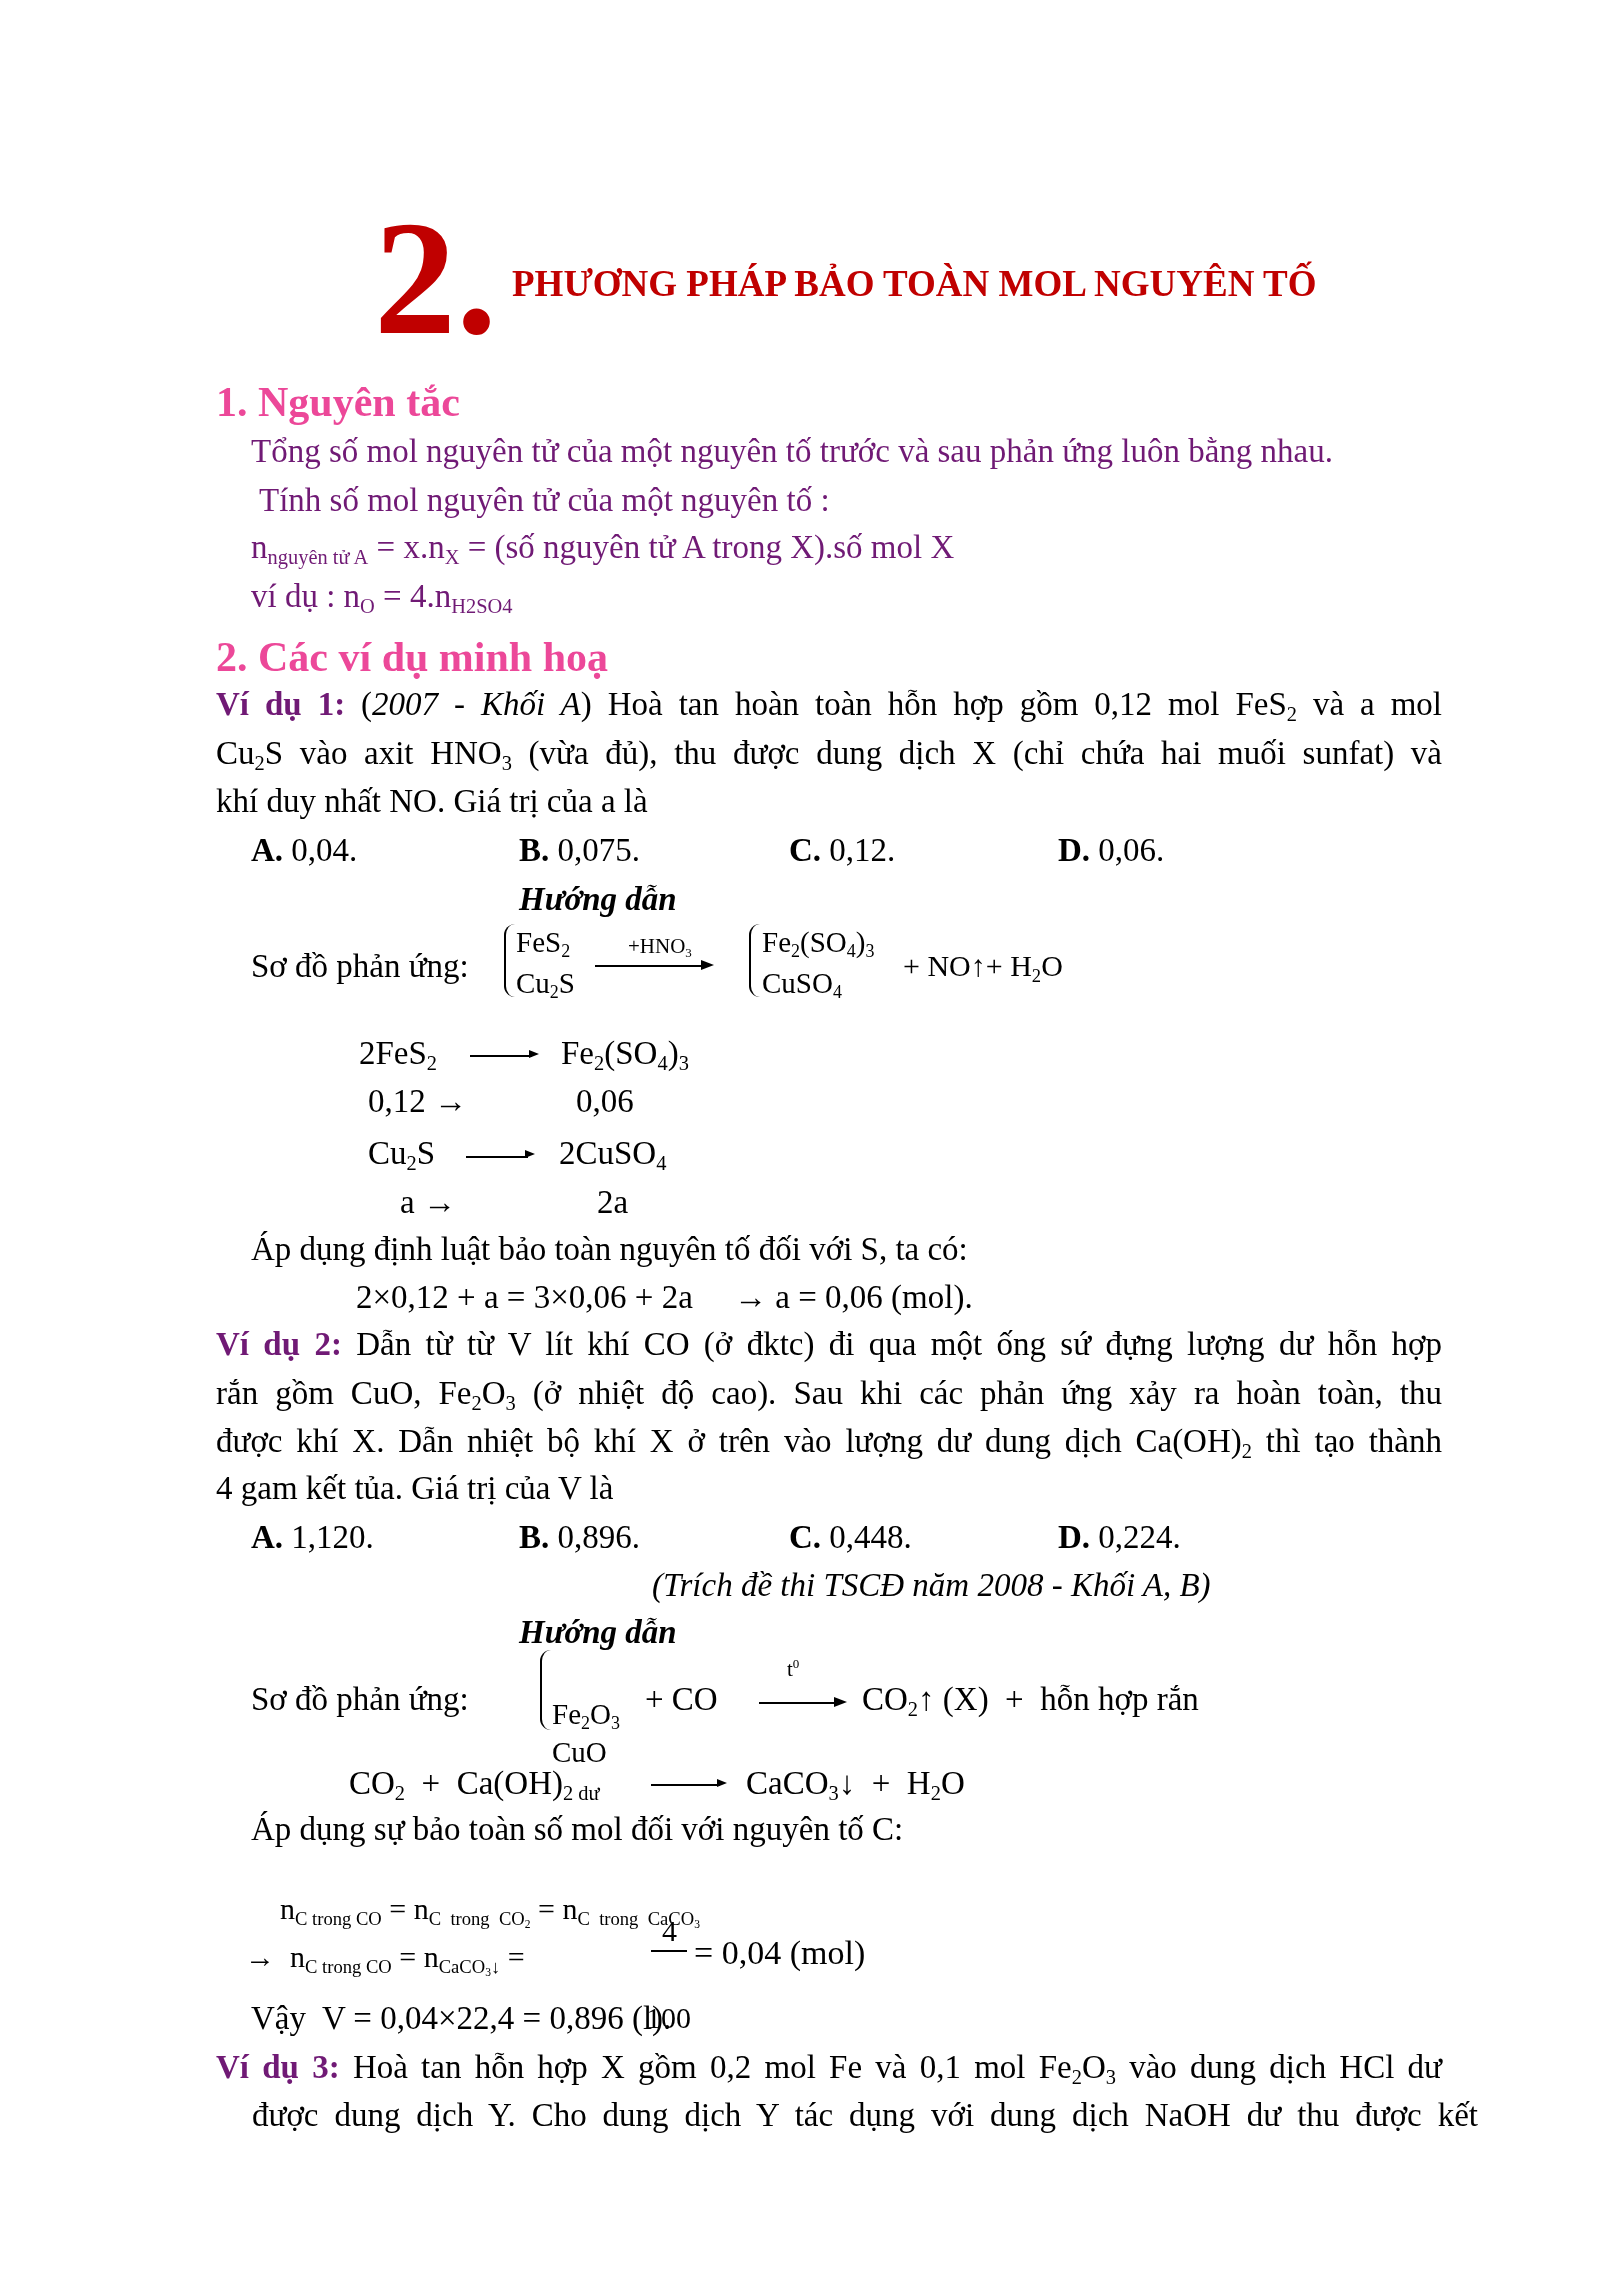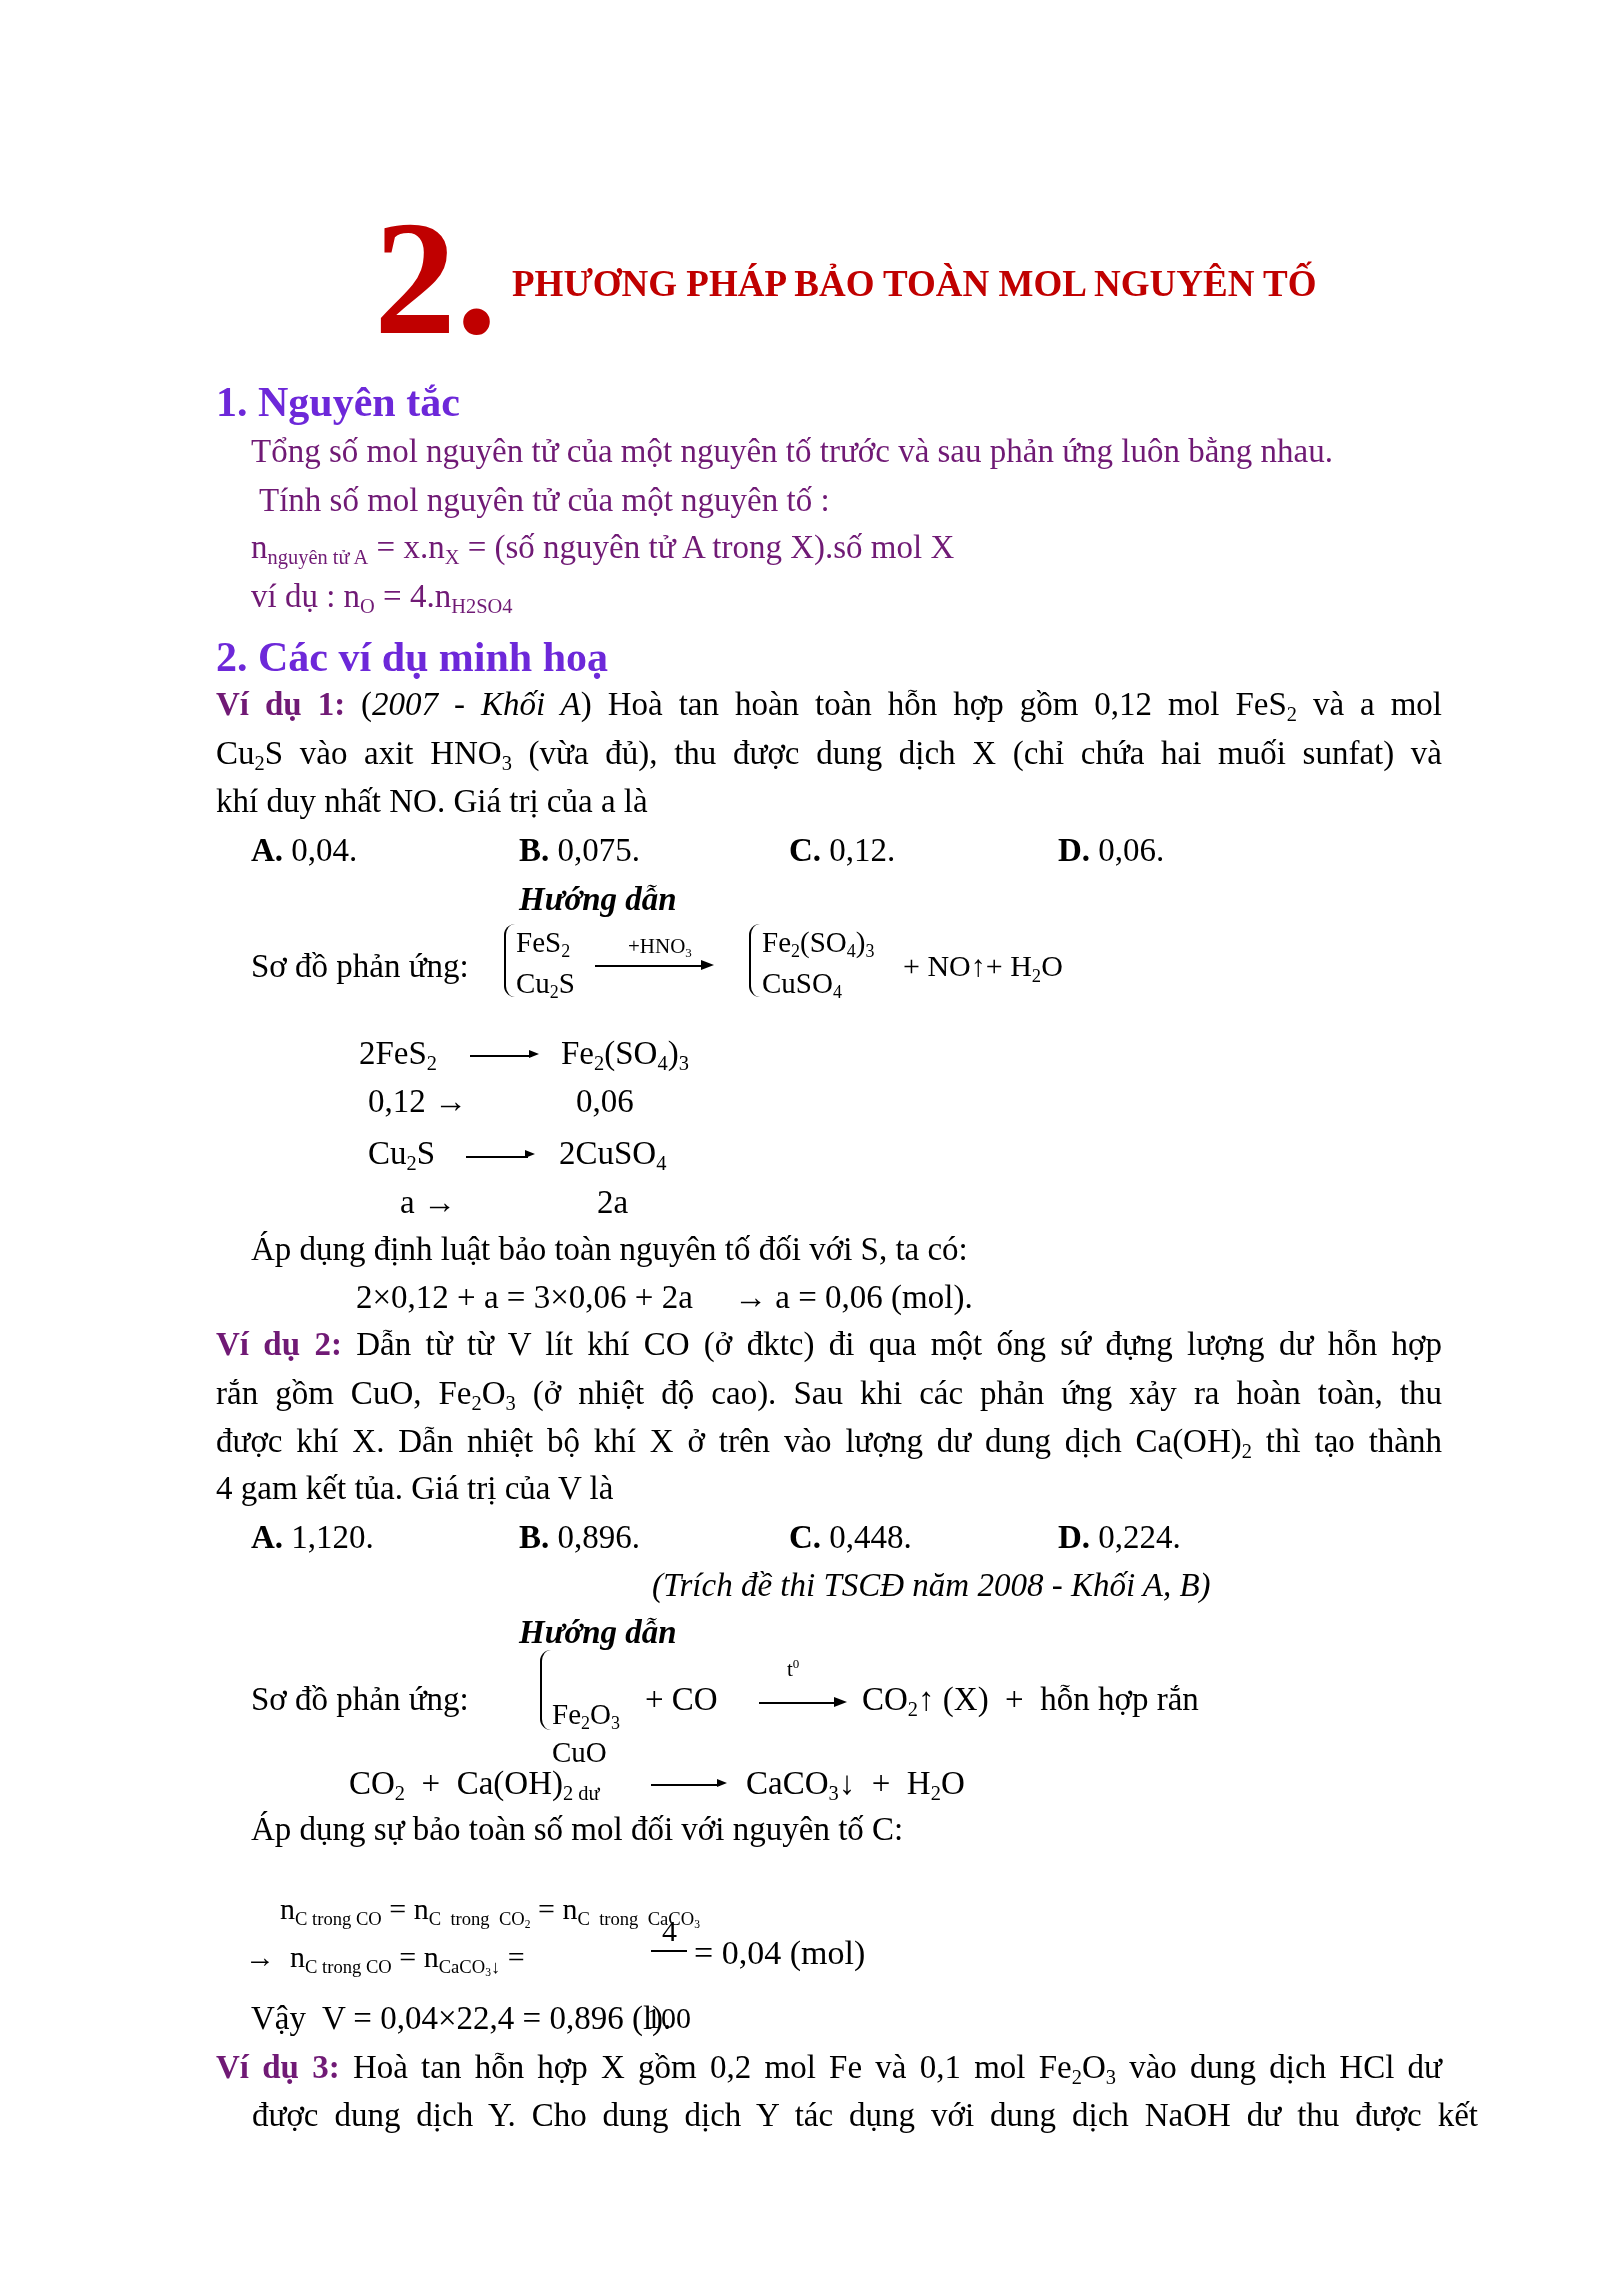--- a/index.html
+++ b/index.html
@@ -10,21 +10,21 @@
   .b { font-weight: bold; }
   .i { font-style: italic; }
   .t { font-size: 33px; line-height: 1; }
   sub { font-size: 0.62em; vertical-align: -0.3em; line-height: 0; }
   sup { font-size: 0.62em; vertical-align: 0.6em; line-height: 0; }
   .just { text-align: justify; text-align-last: justify; width: 1226px; }
 
   
   .big-num { font-size: 164px; font-weight: bold; color: #C00000; line-height: 1; }
   .title { font-size: 37px; font-weight: bold; color: #C00000; }
-  .h2 { font-size: 42px; font-weight: bold; color: #6d28d9; }
+  .h2 { font-size: 42px; font-weight: bold; color: #ec4899; }
 
   
   .brace { position: absolute; border-left: 2px solid #000; border-radius: 19.6px 0 0 19.6px;
            width: 9.2px; }
   .arrow-line { position: absolute; height: 2px; background: #000; }
   .arrow-head { position: absolute; width: 0; height: 0;
                 border-top: 5.9px solid transparent; border-bottom: 5.9px solid transparent;
                 border-left: 13px solid #000; }
   .frac-line { position: absolute; height: 2px; background: #000; }
 </style>

